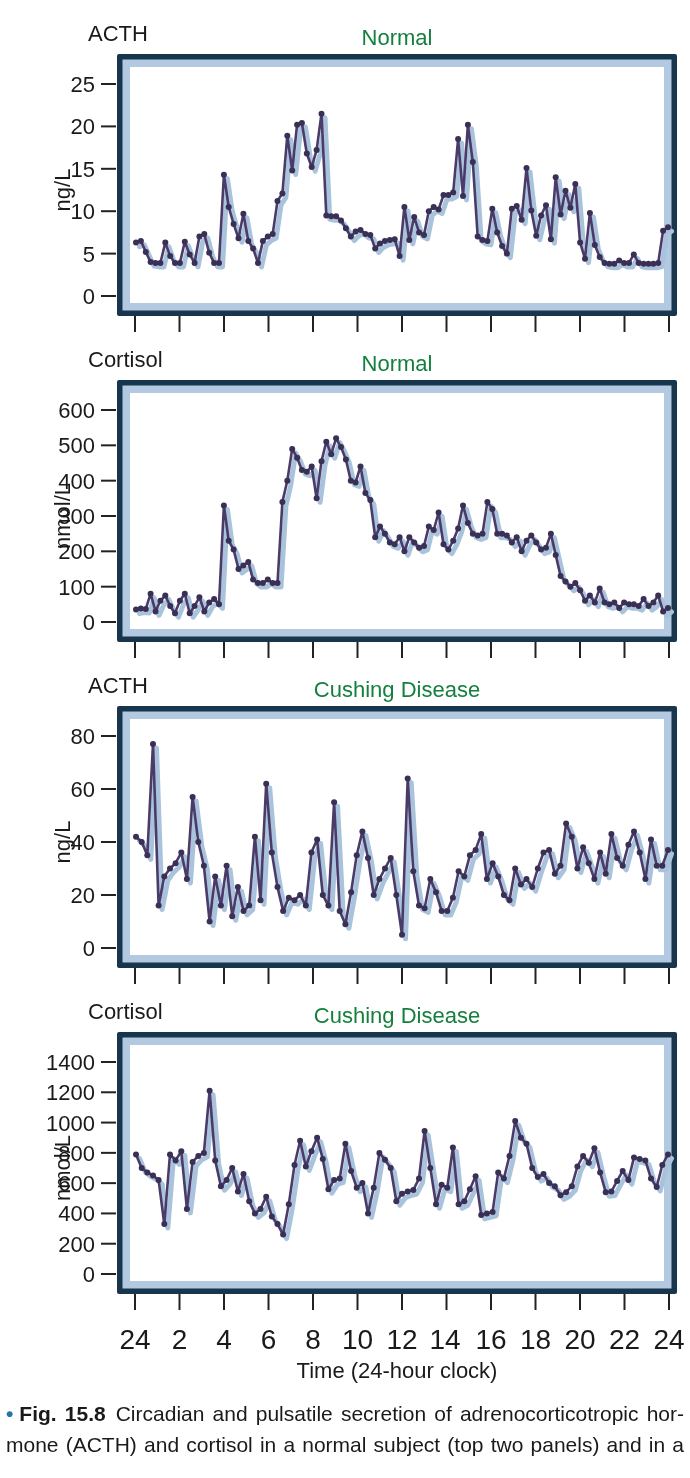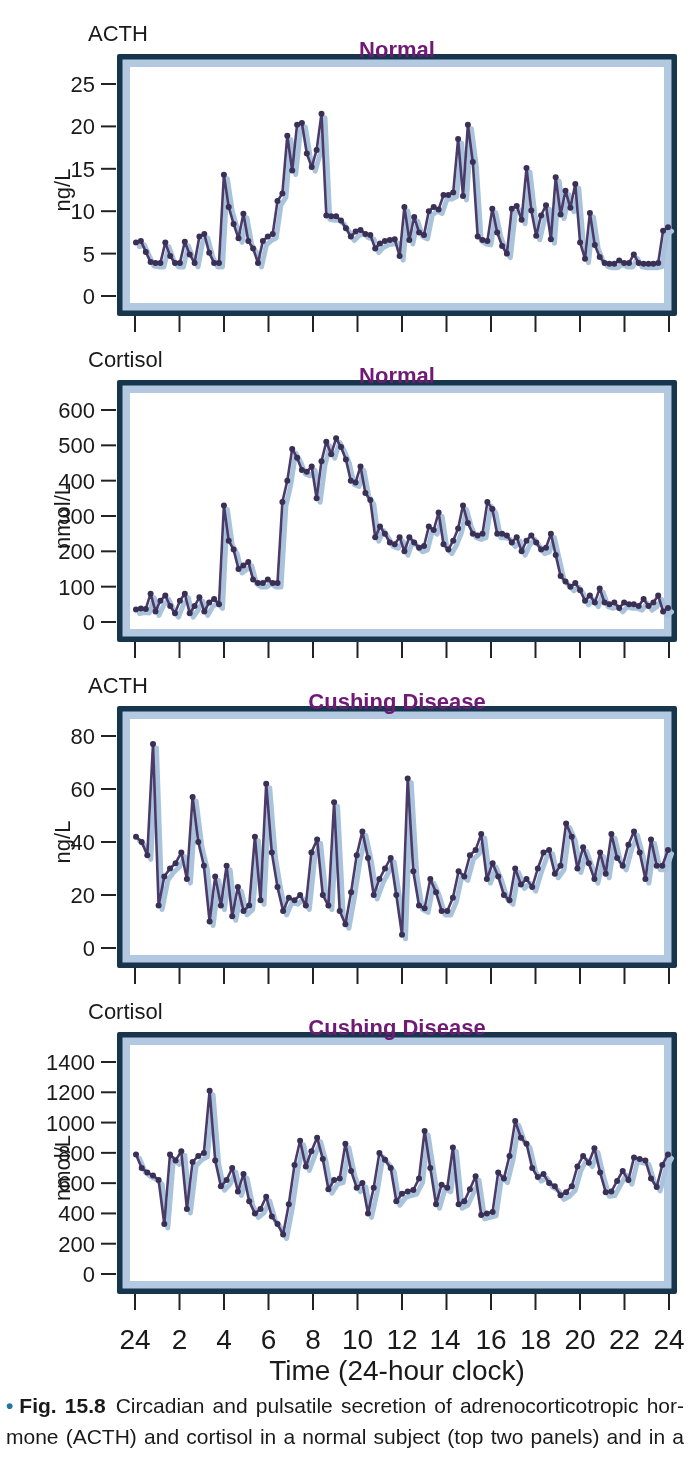--- a/index.html
+++ b/index.html
@@ -20,50 +20,50 @@
   }
   .hormone-label{
     position:absolute;
     left:88px;
     top:0;
     color:#1a1a1a;
   }
   .panel-title{
     position:absolute;
     left:397px;
-    top:16px;
+    top:4px;
     transform:translateX(-50%);
-    font-weight:bold;
-    color:#701a75;
+    font-weight:normal;
+    color:#15803d;
     white-space:nowrap;
   }
   svg.plot{display:block;}
   .xaxis-labels{
     position:relative;
     height:30px;
     margin-top:2px;
   }
   .xaxis-labels span{
     position:absolute;
     top:0;
     transform:translateX(-50%);
     font-size:28px;
     color:#1a1a1a;
   }
   .xaxis-title{
     text-align:center;
     width:560px;
     margin-left:117px;
-    font-size:28px;
+    font-size:22px;
     color:#1a1a1a;
     height:36px;
     line-height:34px;
   }
   .caption{
-    margin-top:0;
+    margin-top:8px;
     padding:0 6px 0 6px;
     font-size:21px;
     line-height:31px;
     color:#1a1a1a;
   }
   .caption .cap-line{
     text-align:justify;
     text-align-last:justify;
     white-space:nowrap;
   }

